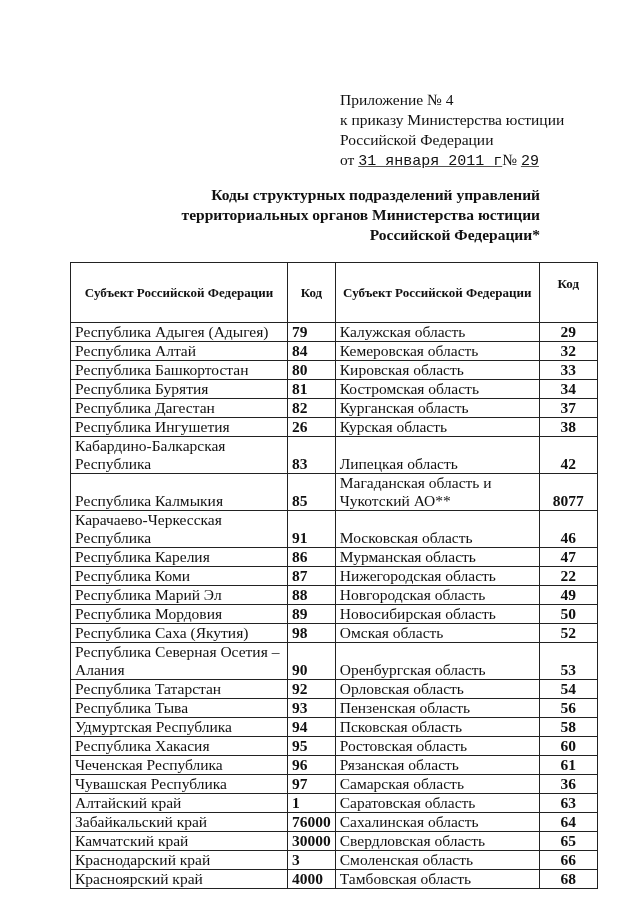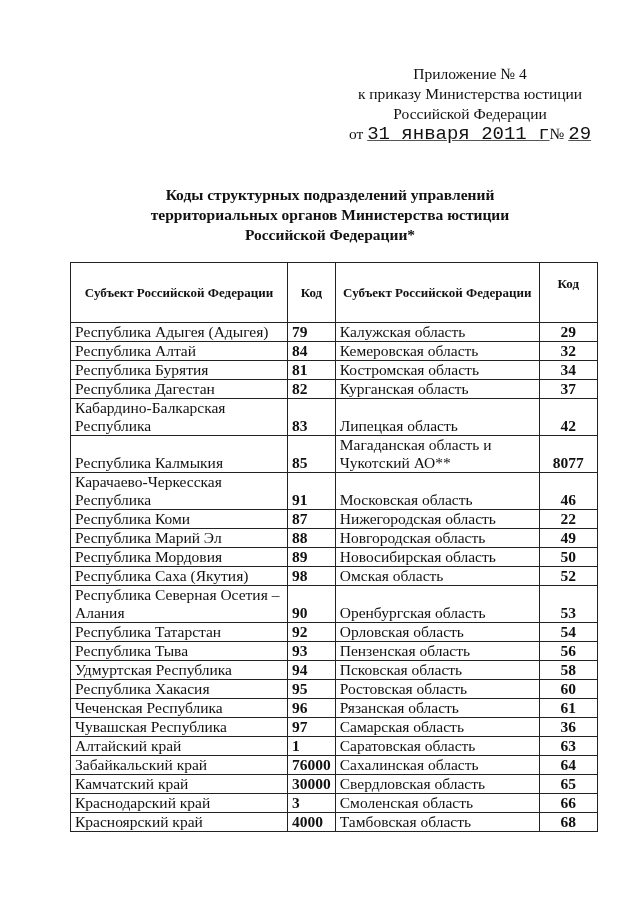--- a/index.html
+++ b/index.html
@@ -1,23 +1,23 @@
 <!DOCTYPE html>
 <html><head>
 <meta charset="utf-8">
 <style>
   html, body { margin: 0; padding: 0; background: #ffffff; }
   body { width: 640px; height: 905px; position: relative; overflow: hidden;
          font-family: "Liberation Serif", "DejaVu Serif", serif; color: #111; }
-  .appendix { position: absolute; left: 340px; top: 64px; width: 260px; text-align: center;
+  .appendix { position: absolute; left: 340px; top: 90px; width: 260px; text-align: left;
               font-size: 15.5px; line-height: 20px; }
   .appendix .line-date { white-space: nowrap; }
-  .mono { font-family: "Liberation Mono", "DejaVu Sans Mono", monospace; font-size: 19px;
+  .mono { font-family: "Liberation Mono", "DejaVu Sans Mono", monospace; font-size: 15px;
           text-decoration: underline; text-decoration-color: #555; }
-  .title { position: absolute; left: 120px; top: 185px; width: 420px; text-align: center;
+  .title { position: absolute; left: 120px; top: 185px; width: 420px; text-align: right;
            font-weight: bold; font-size: 15.5px; line-height: 20px; }
   table.codes { position: absolute; left: 70px; top: 262px; border-collapse: collapse;
                 font-size: 15.5px; }
   table.codes td, table.codes th { border: 1px solid #222; padding: 0 4px; line-height: 18px; }
   table.codes th { height: 47px; font-size: 13px; font-weight: bold; text-align: center; vertical-align: middle; }
   table.codes th.code-h { text-align: center; }
   table.codes th.code-h2 { text-align: center; vertical-align: top; padding-top: 12px; }
   td.name { width: 208px; }
   td.name2 { width: 195px; }
   td.code { width: 38px; text-align: left; font-weight: bold; vertical-align: bottom; }
@@ -60,50 +60,68 @@
         <td class="name2">Калужская область</td>
         <td class="code2">29</td>
       </tr>
       <tr>
         <td class="name">Республика Алтай</td>
         <td class="code">84</td>
         <td class="name2">Кемеровская область</td>
         <td class="code2">32</td>
       </tr>
       <tr>
+        <td class="name">Республика Башкортостан</td>
+        <td class="code">80</td>
+        <td class="name2">Кировская область</td>
+        <td class="code2">33</td>
+      </tr>
+      <tr>
         <td class="name">Республика Бурятия</td>
         <td class="code">81</td>
         <td class="name2">Костромская область</td>
         <td class="code2">34</td>
       </tr>
       <tr>
         <td class="name">Республика Дагестан</td>
         <td class="code">82</td>
         <td class="name2">Курганская область</td>
         <td class="code2">37</td>
       </tr>
       <tr>
+        <td class="name">Республика Ингушетия</td>
+        <td class="code">26</td>
+        <td class="name2">Курская область</td>
+        <td class="code2">38</td>
+      </tr>
+      <tr>
         <td class="name">Кабардино-Балкарская Республика</td>
         <td class="code">83</td>
         <td class="name2">Липецкая область</td>
         <td class="code2">42</td>
       </tr>
       <tr>
         <td class="name">Республика Калмыкия</td>
         <td class="code">85</td>
         <td class="name2">Магаданская область и Чукотский АО**</td>
         <td class="code2">8077</td>
       </tr>
       <tr>
         <td class="name">Карачаево-Черкесская Республика</td>
         <td class="code">91</td>
         <td class="name2">Московская область</td>
         <td class="code2">46</td>
       </tr>
       <tr>
+        <td class="name">Республика Карелия</td>
+        <td class="code">86</td>
+        <td class="name2">Мурманская область</td>
+        <td class="code2">47</td>
+      </tr>
+      <tr>
         <td class="name">Республика Коми</td>
         <td class="code">87</td>
         <td class="name2">Нижегородская область</td>
         <td class="code2">22</td>
       </tr>
       <tr>
         <td class="name">Республика Марий Эл</td>
         <td class="code">88</td>
         <td class="name2">Новгородская область</td>
         <td class="code2">49</td>

